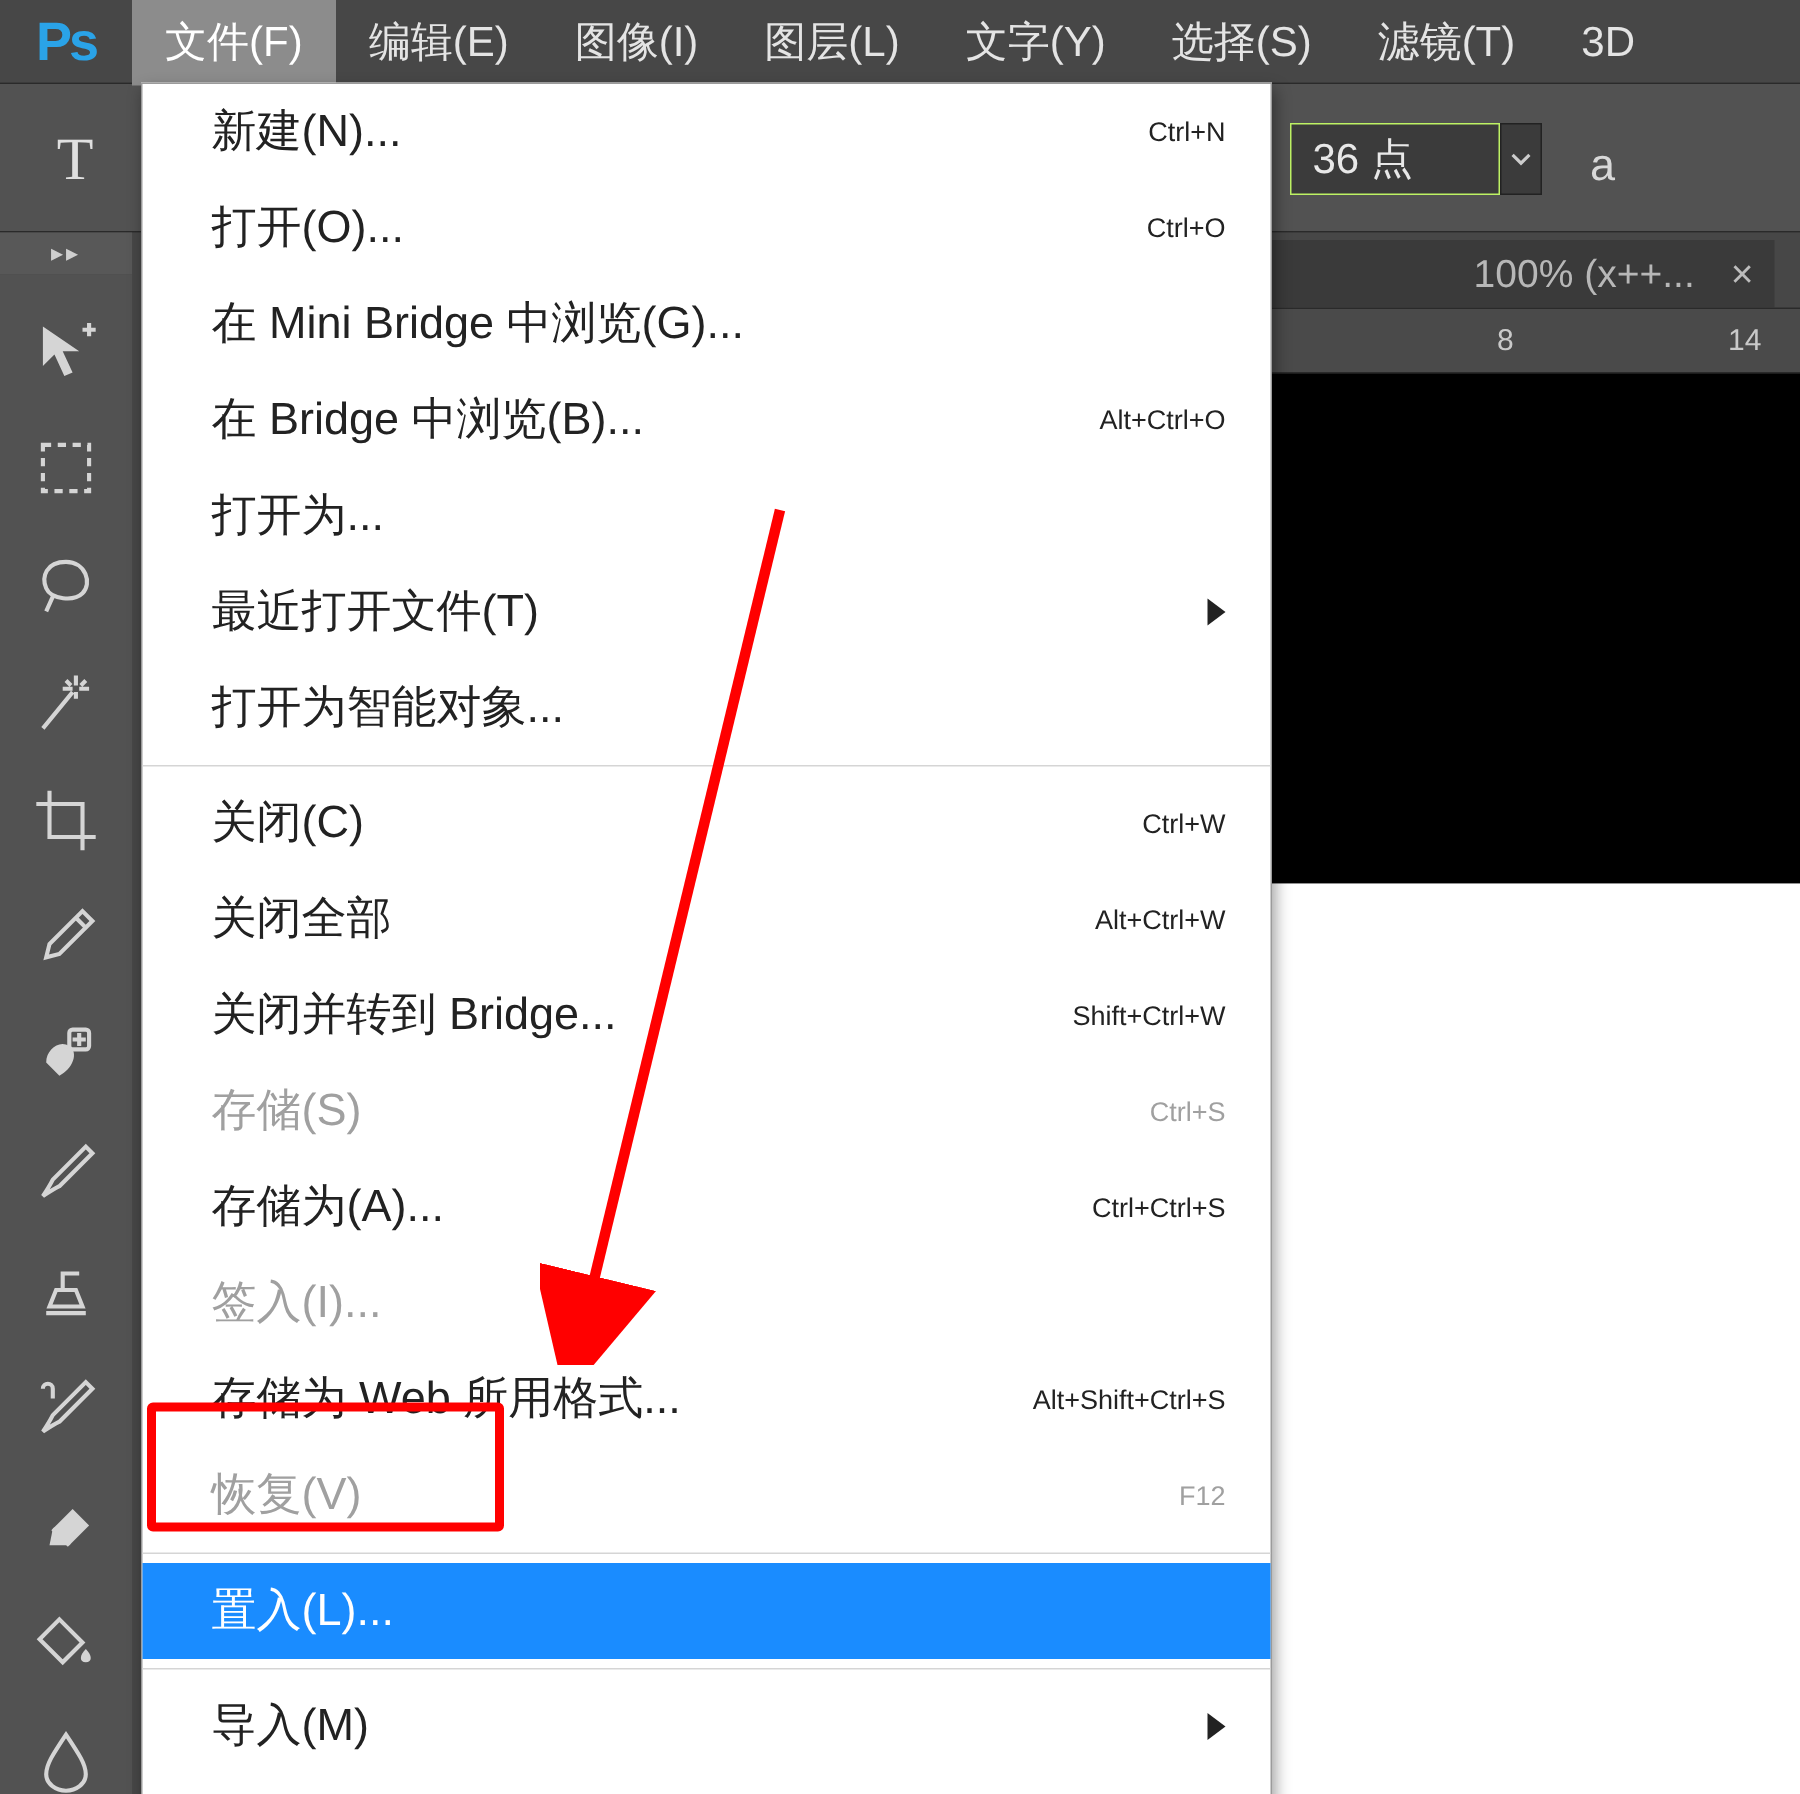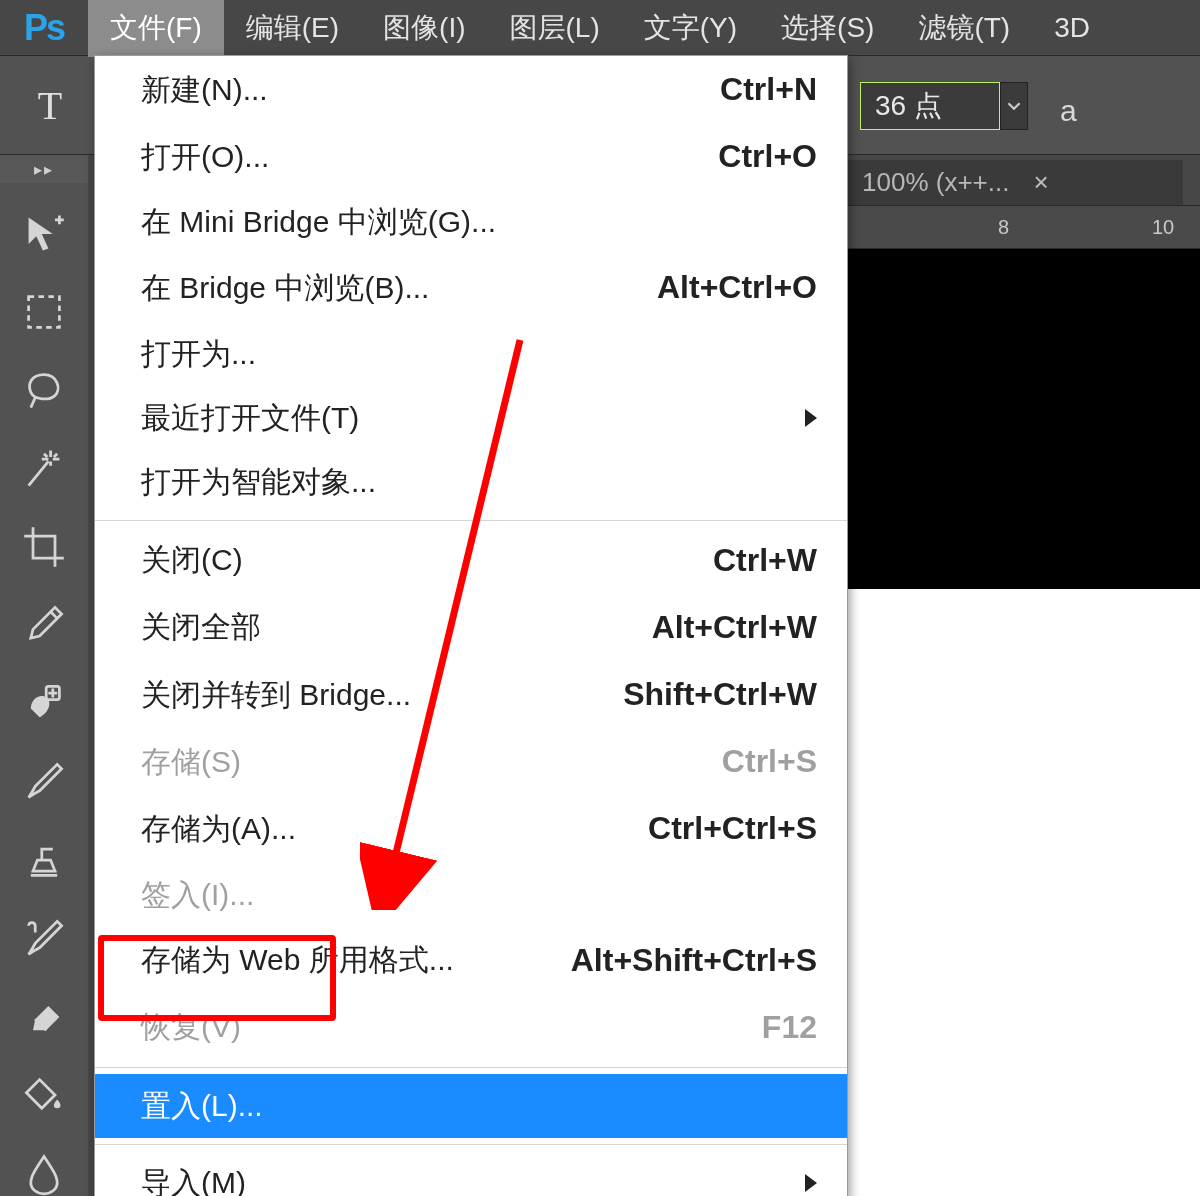--- a/index.html
+++ b/index.html
@@ -102,20 +102,21 @@
   
   .doc-tabbar {
     position: absolute;
     left: 848px;
     top: 160px;
     right: 17px;
     height: 45px;
     background: #3a3a3a;
     display: flex;
     align-items: center;
+    justify-content: flex-end;
   }
   .doc-tab {
     padding: 0 14px;
     color: #b7b7b7;
     font-size: 26px;
     display: flex;
     align-items: center;
     gap: 24px;
     height: 100%;
   }
@@ -209,22 +210,21 @@
     padding: 8px 30px 8px 46px;
     font-size: 30px;
     color: #222;
     line-height: 1.6;
     position: relative;
   }
   .dd-item.disabled { color: #a0a0a0; }
   .dd-item.selected { background: #1a8cff; color: #fff; }
   .dd-item .shortcut {
     color: inherit;
-    font-size: 32px;
-    font-weight: bold;
+    font-size: 18px;
   }
   .dd-sep {
     height: 1px;
     background: #d5d5d5;
     margin: 6px 0;
   }
   .dd-item .arrow {
     width: 0; height: 0;
     border-top: 9px solid transparent;
     border-bottom: 9px solid transparent;
@@ -278,21 +278,21 @@
 
   <div class="doc-tabbar">
     <div class="doc-tab">
       <span>100% (x++...</span>
       <span class="close">×</span>
     </div>
   </div>
 
   <div class="ruler">
     <span class="tick t8">8</span>
-    <span class="tick t10">10</span>
+    <span class="tick t10">14</span>
   </div>
 
   <div class="canvas-bg"></div>
   <div class="canvas-white"></div>
 
   <div class="sidebar-toggle">▸▸</div>
 
   <div class="tool-strip">
     <div class="tool">
       <svg viewBox="0 0 40 40">

